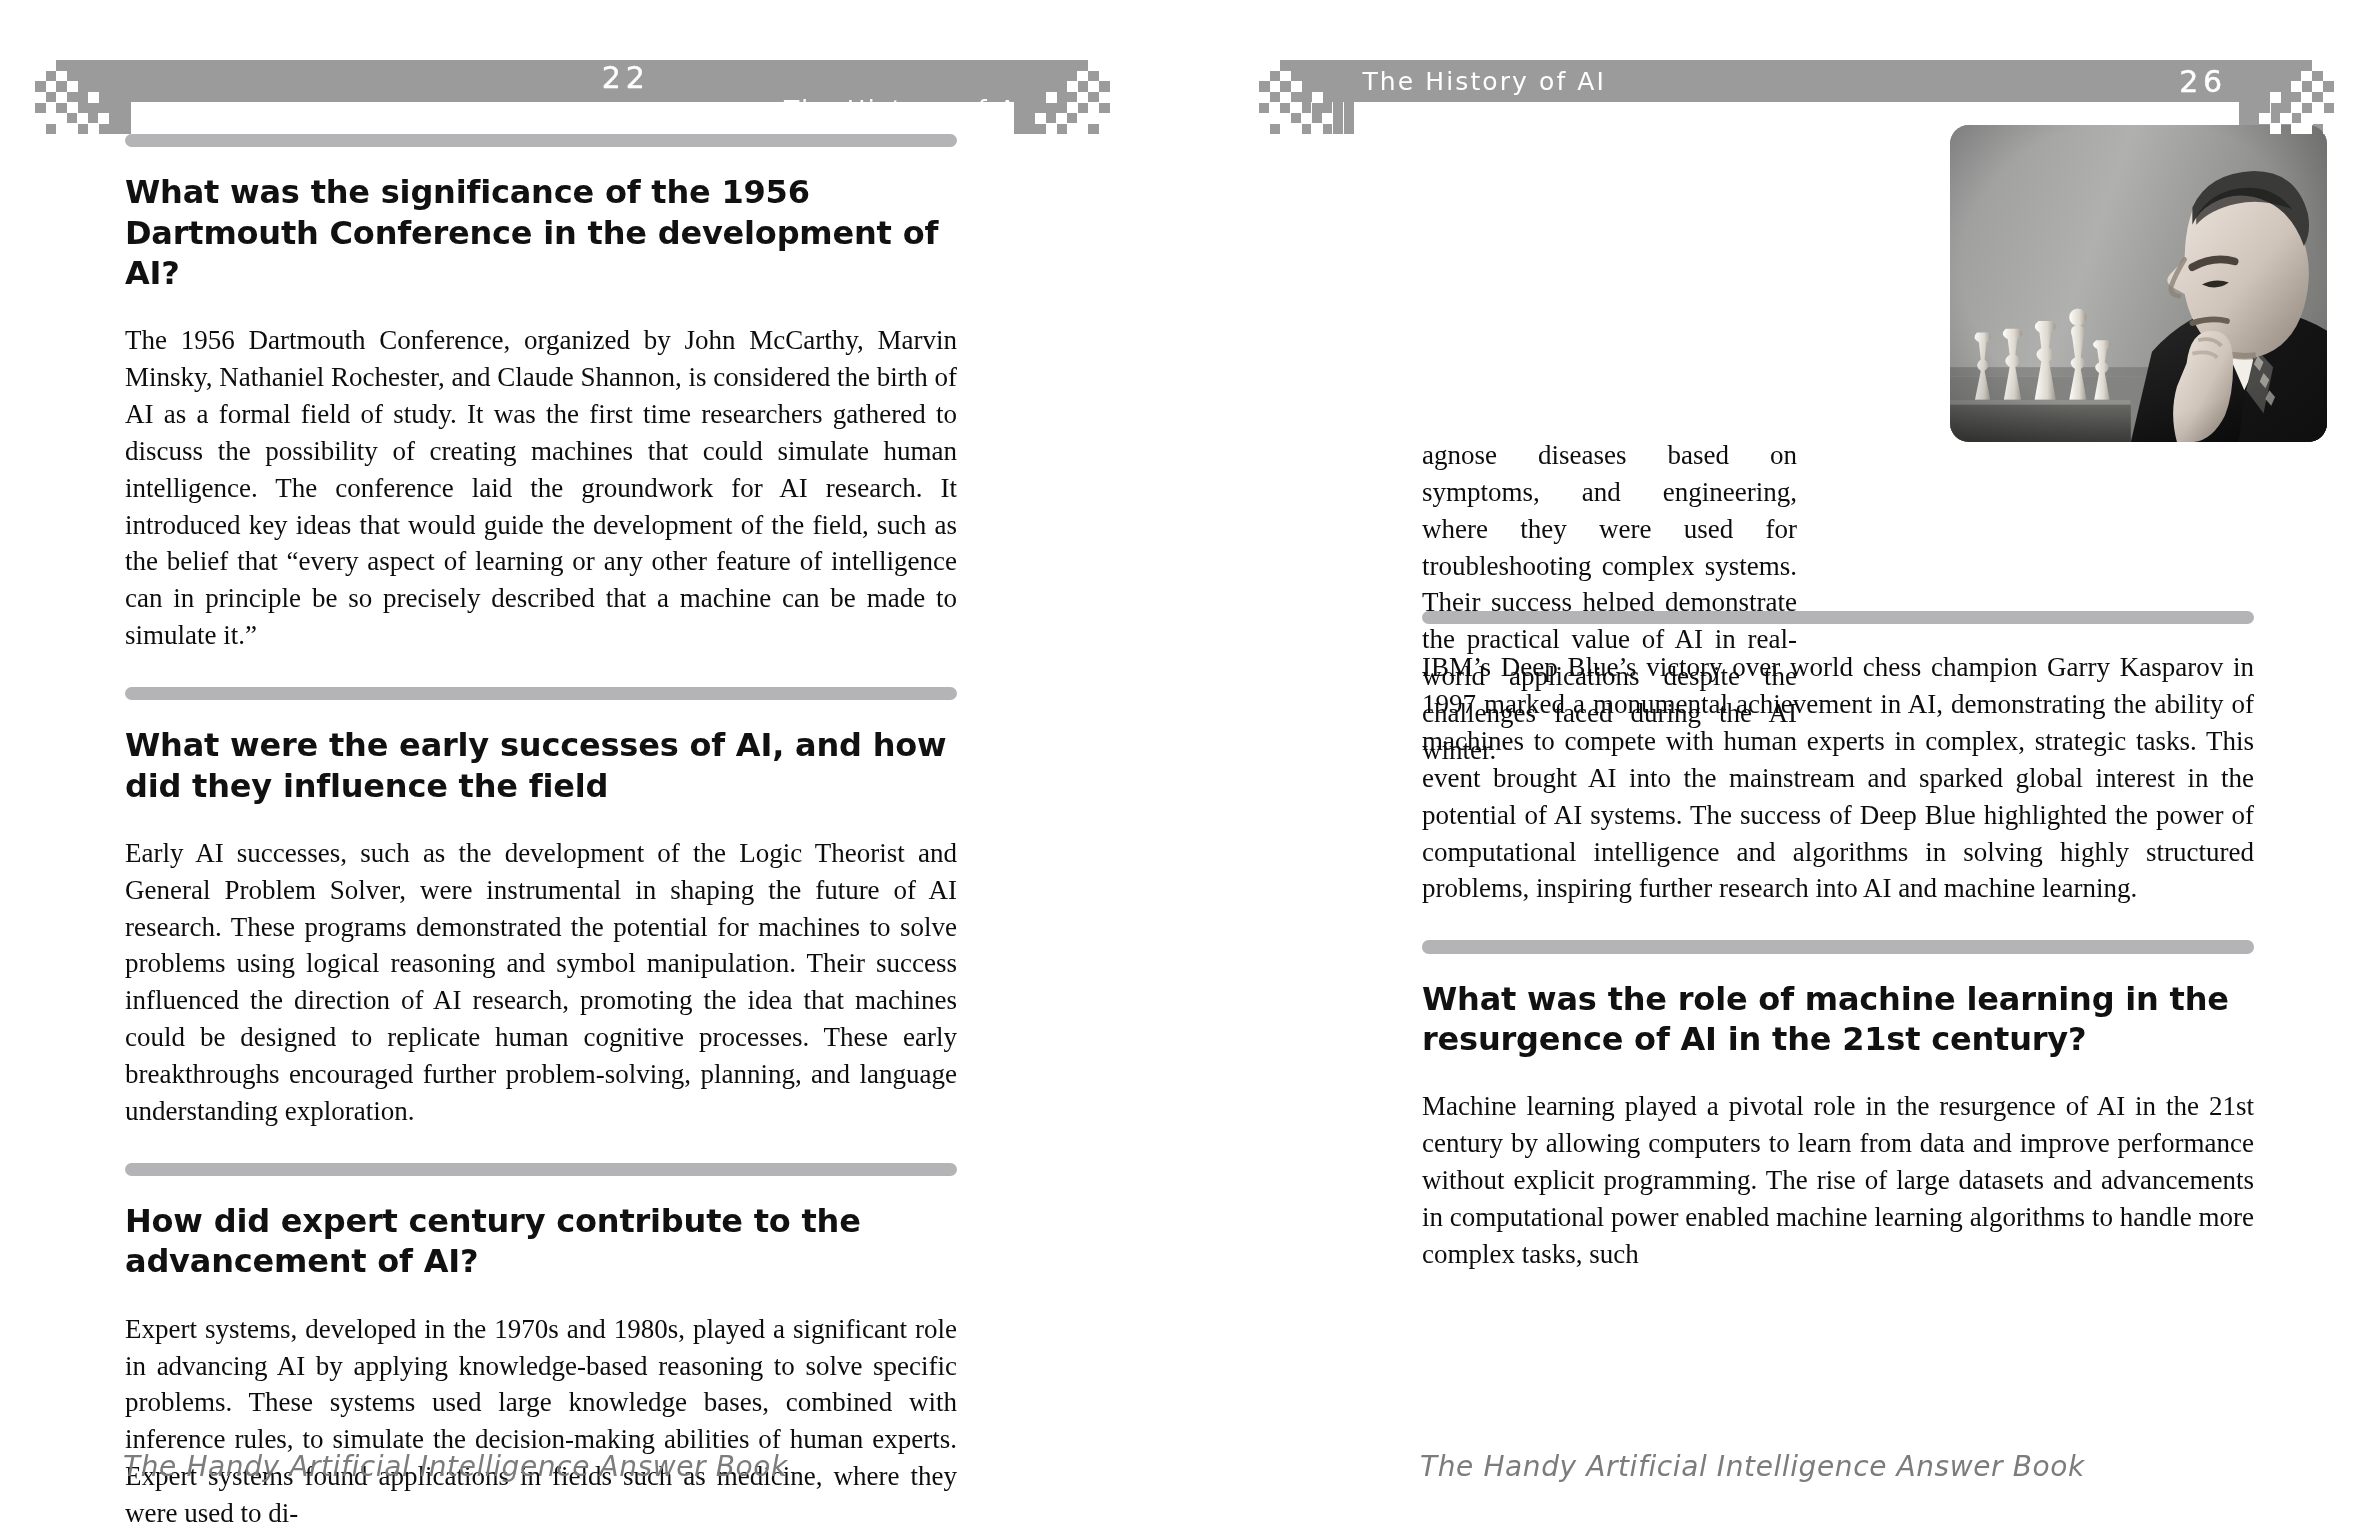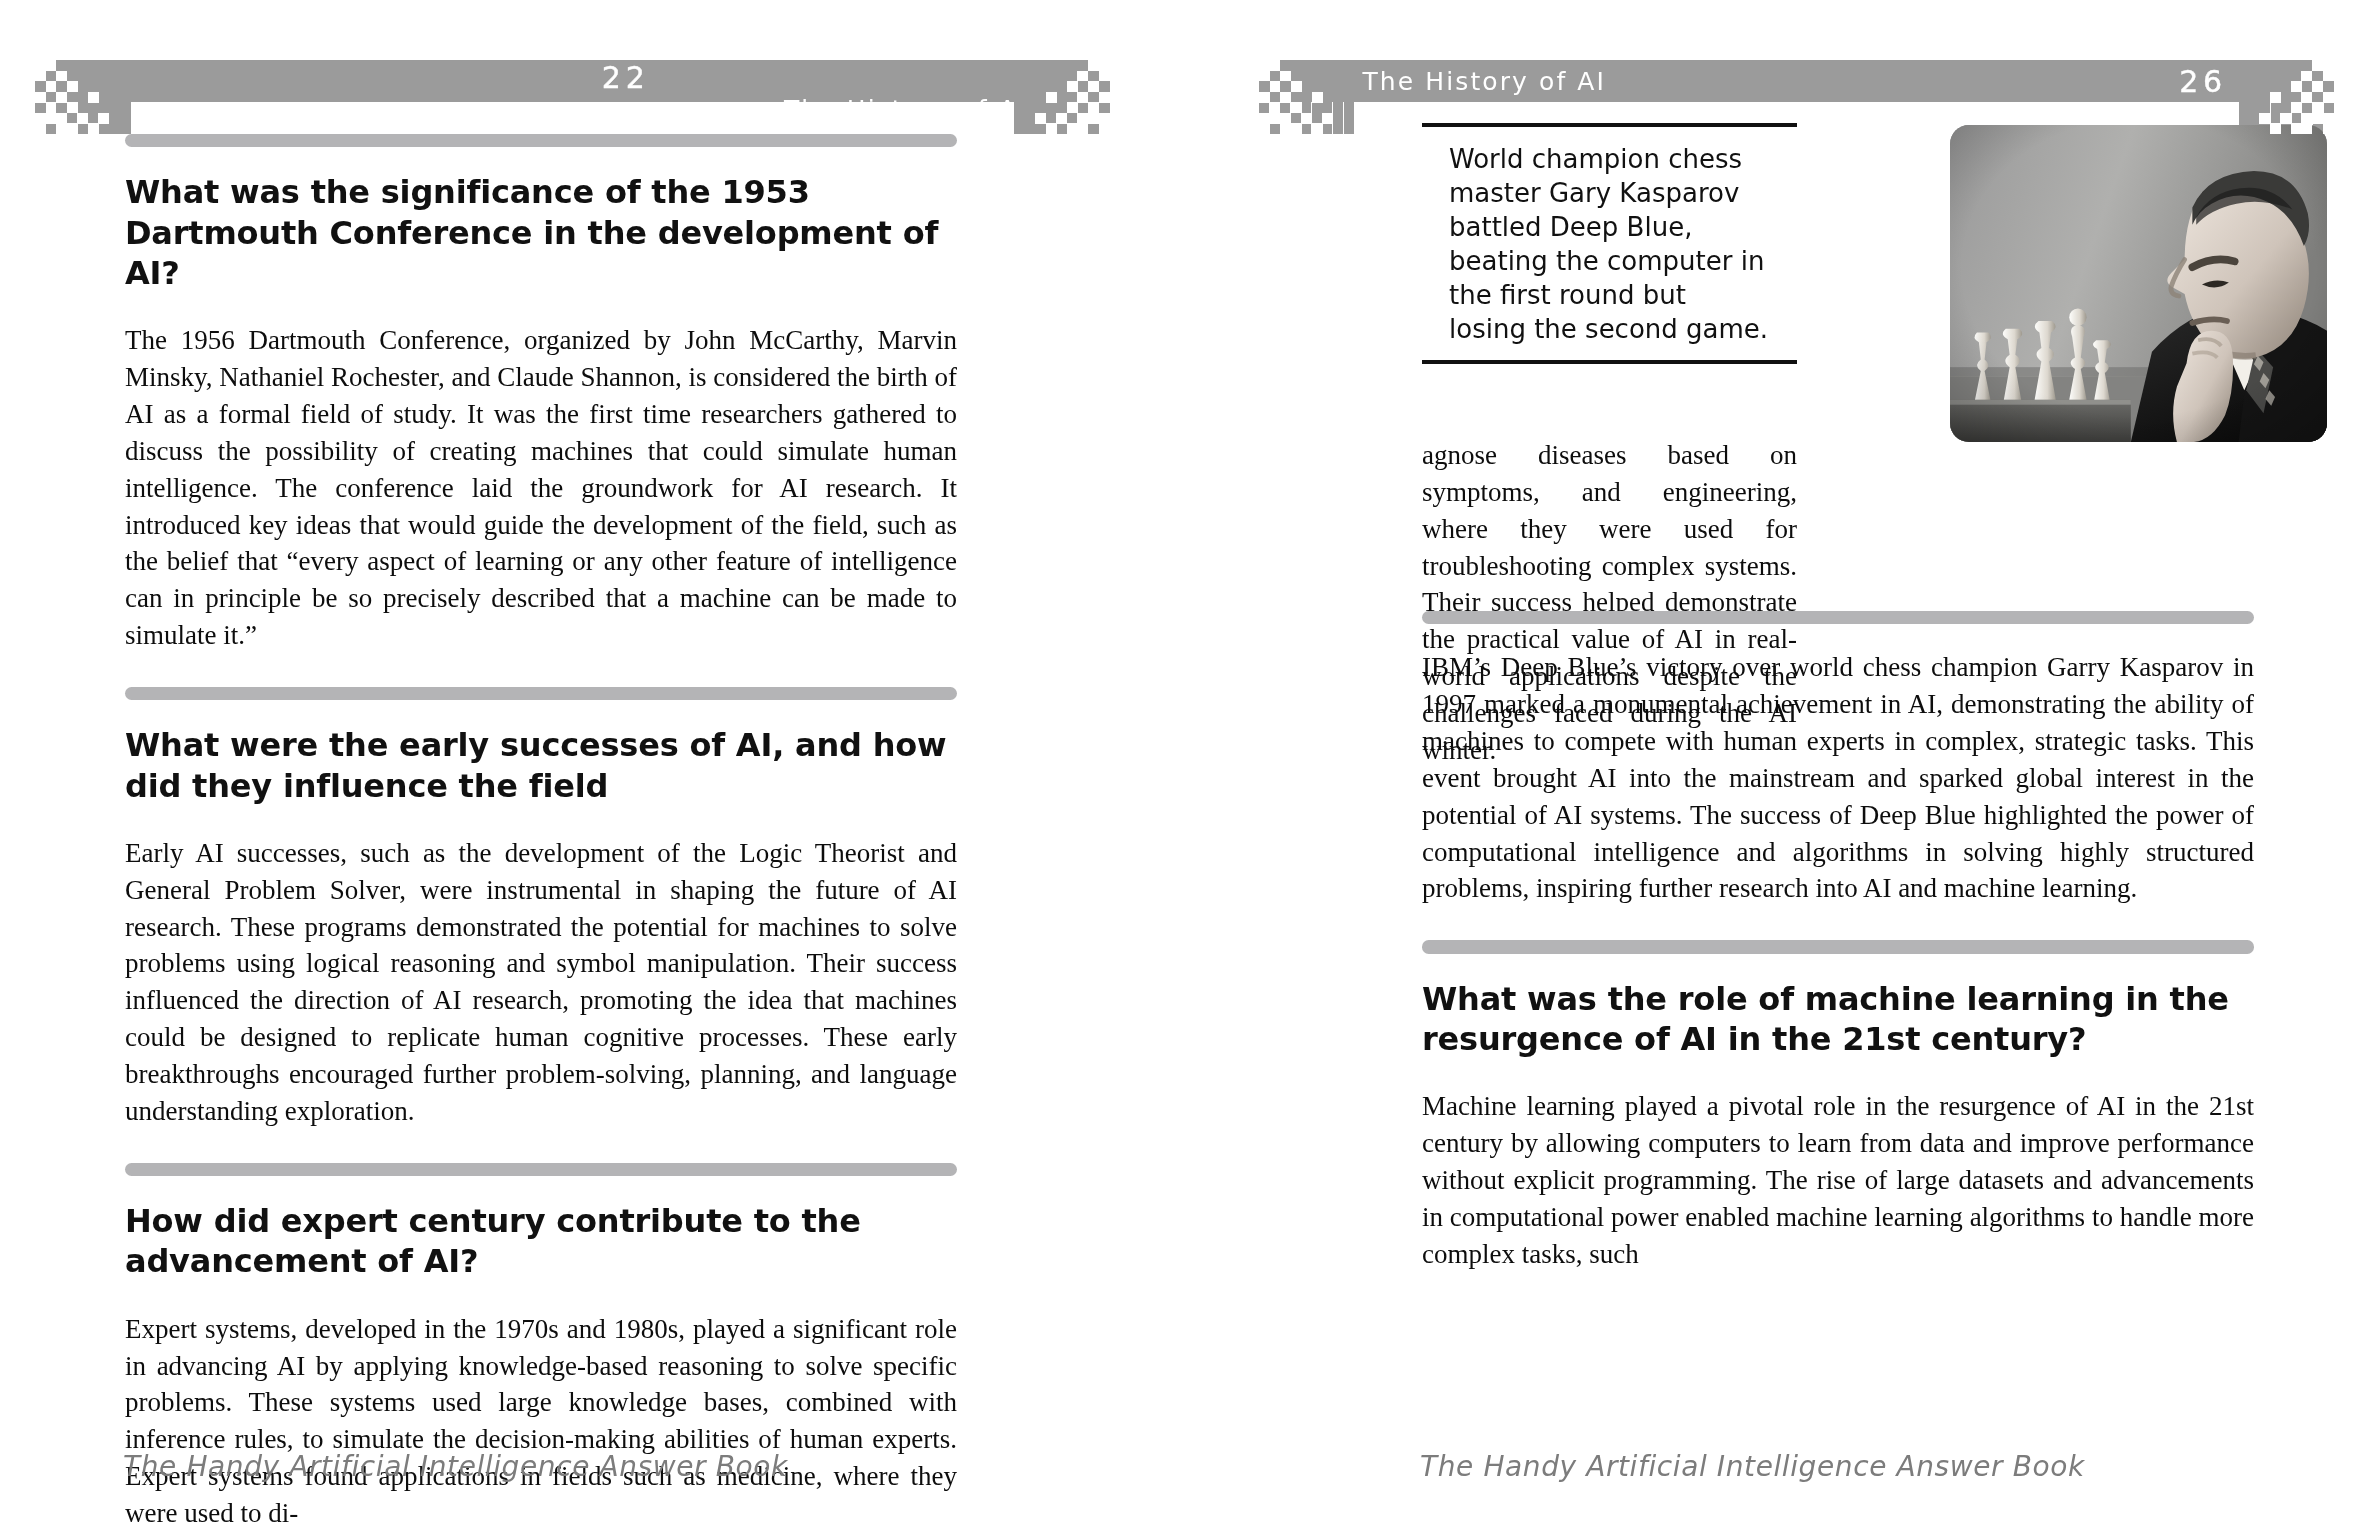--- a/index.html
+++ b/index.html
@@ -231,21 +231,21 @@
         <i style="left: 74px; top: 63px; width: 10.6px; height: 10.6px; background: rgb(155, 155, 155);"></i>
         <i style="left: 42px; top: 63px; width: 10.6px; height: 10.6px; background: rgb(155, 155, 155);"></i>
         <i style="left: 21px; top: 63px; width: 10.6px; height: 10.6px; background: rgb(155, 155, 155);"></i>
         <i style="left: 10.6px; top: 63px; width: 10.6px; height: 10.6px; background: rgb(155, 155, 155);"></i>
         <i style="left: 0px; top: 63px; width: 10.6px; height: 10.6px; background: rgb(155, 155, 155);"></i>
       </div>
 
     <div class="col">
 
       <div class="rule"></div>
-      <h2 class="q">What was the significance of the 1953 Dartmouth Conference in the development of AI?</h2>
+      <h2 class="q">What was the significance of the 1956 Dartmouth Conference in the development of AI?</h2>
       <p class="body">The 1956 Dartmouth Conference, organized by John McCarthy, Marvin Minsky, Nathaniel Rochester, and Claude Shannon, is considered the birth of AI as a formal field of study. It was the first time researchers gathered to discuss the possibility of creating machines that could simulate human intelligence. The conference laid the groundwork for AI research. It introduced key ideas that would guide the development of the field, such as the belief that “every aspect of learning or any other feature of intelligence can in principle be so precisely described that a machine can be made to simulate it.”</p>
 
       <div class="rule"></div>
       <h2 class="q">What were the early successes of AI, and how did they influence the field</h2>
       <p class="body">Early AI successes, such as the development of the Logic Theorist and General Problem Solver, were instrumental in shaping the future of AI research. These programs demonstrated the potential for machines to solve problems using logical reasoning and symbol manipulation. Their success influenced the direction of AI research, promoting the idea that machines could be designed to replicate human cognitive processes. These early breakthroughs encouraged further problem-solving, planning, and language understanding exploration.</p>
 
       <div class="rule"></div>
       <h2 class="q">How did expert century contribute to the advancement of AI?</h2>
       <p class="body">Expert systems, developed in the 1970s and 1980s, played a significant role in advancing AI by applying knowledge-based reasoning to solve specific problems. These systems used large knowledge bases, combined with inference rules, to simulate the decision-making abilities of human experts. Expert systems found applications in fields such as medicine, where they were used to di-</p>
 
@@ -345,25 +345,20 @@
         <i style="left: 10.6px; top: 53px; width: 10.6px; height: 10.6px; background: rgb(155, 155, 155);"></i>
         <i style="left: 0px; top: 53px; width: 10.6px; height: 10.6px; background: rgb(155, 155, 155);"></i>
         <i style="left: 74px; top: 63px; width: 10.6px; height: 10.6px; background: rgb(155, 155, 155);"></i>
         <i style="left: 42px; top: 63px; width: 10.6px; height: 10.6px; background: rgb(155, 155, 155);"></i>
         <i style="left: 21px; top: 63px; width: 10.6px; height: 10.6px; background: rgb(155, 155, 155);"></i>
         <i style="left: 10.6px; top: 63px; width: 10.6px; height: 10.6px; background: rgb(155, 155, 155);"></i>
         <i style="left: 0px; top: 63px; width: 10.6px; height: 10.6px; background: rgb(155, 155, 155);"></i>
       </div>
   </div>
 
-  <div class="capbox">
-    <div class="hr"></div>
-    <div class="captext">World champion chess master Gary Kasparov battled Deep Blue, beating the computer in the first round but losing the second game.</div>
-    <div class="hr"></div>
-  </div>
 
   <div class="photo">
     <svg viewBox="0 0 392 330" preserveAspectRatio="xMidYMid slice">
       <defs>
         <linearGradient id="bgwall" x1="0" y1="0" x2="1" y2="0.3">
           <stop offset="0%" stop-color="#9a9a9a"></stop>
           <stop offset="45%" stop-color="#b0b0ae"></stop>
           <stop offset="100%" stop-color="#7e7e7c"></stop>
         </linearGradient>
         <linearGradient id="skin" x1="0" y1="0" x2="1" y2="1">

